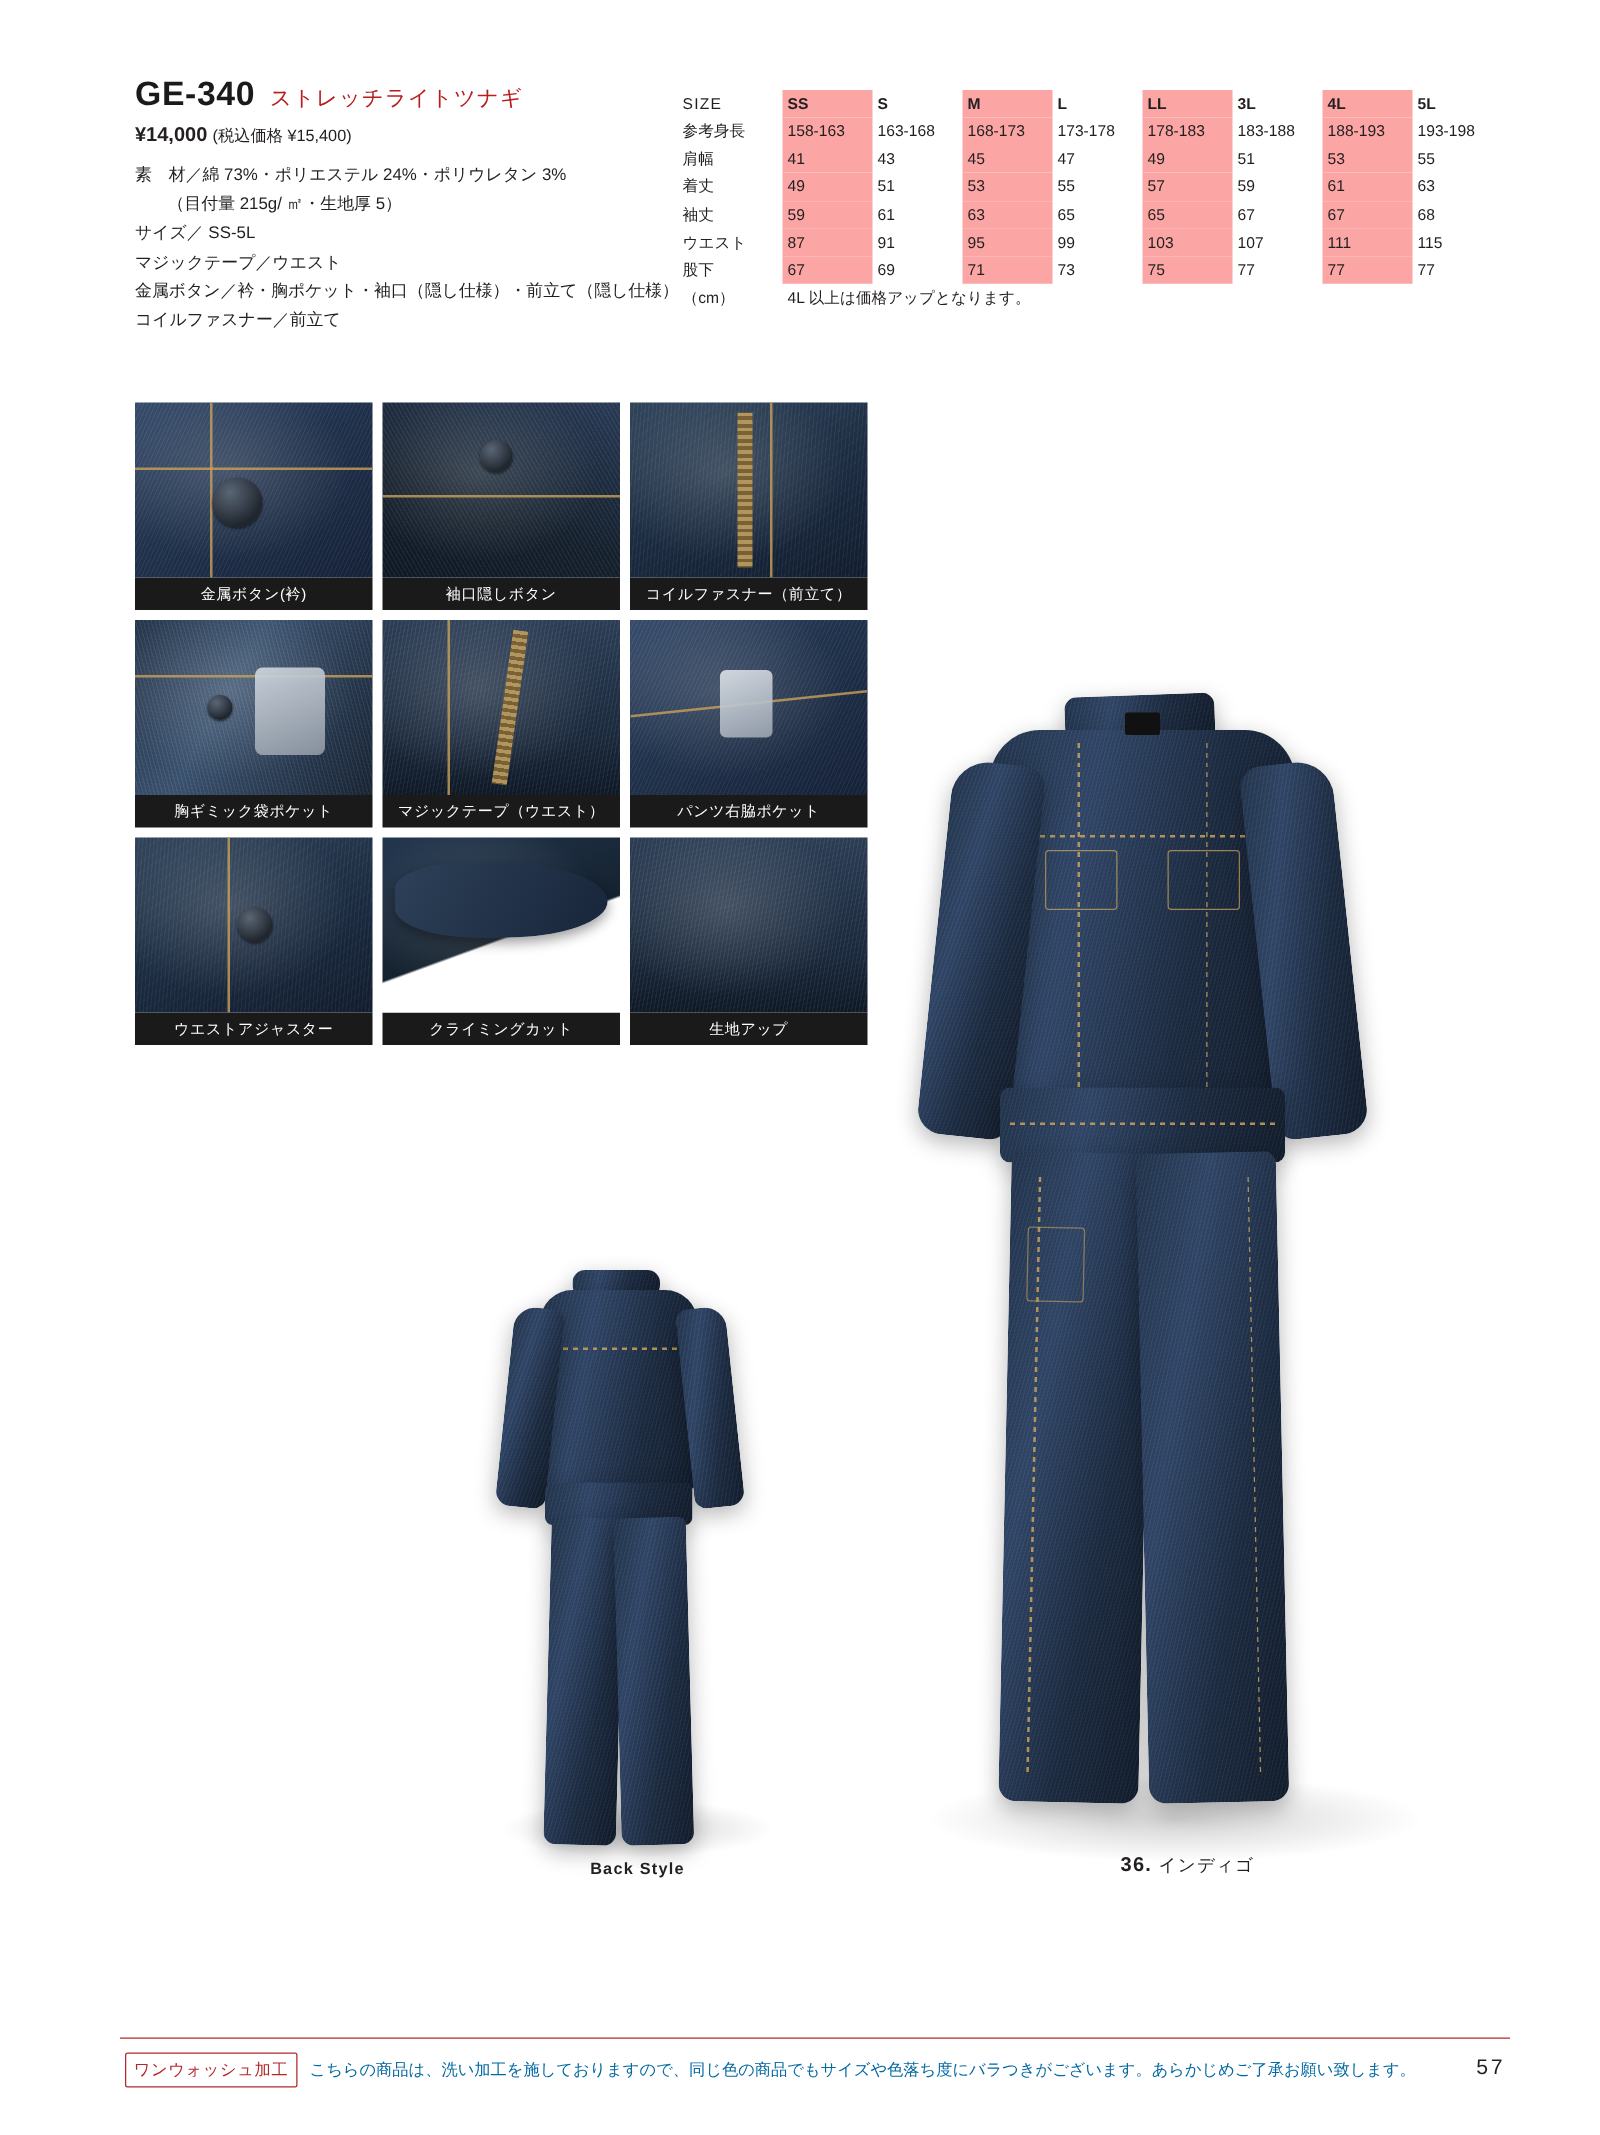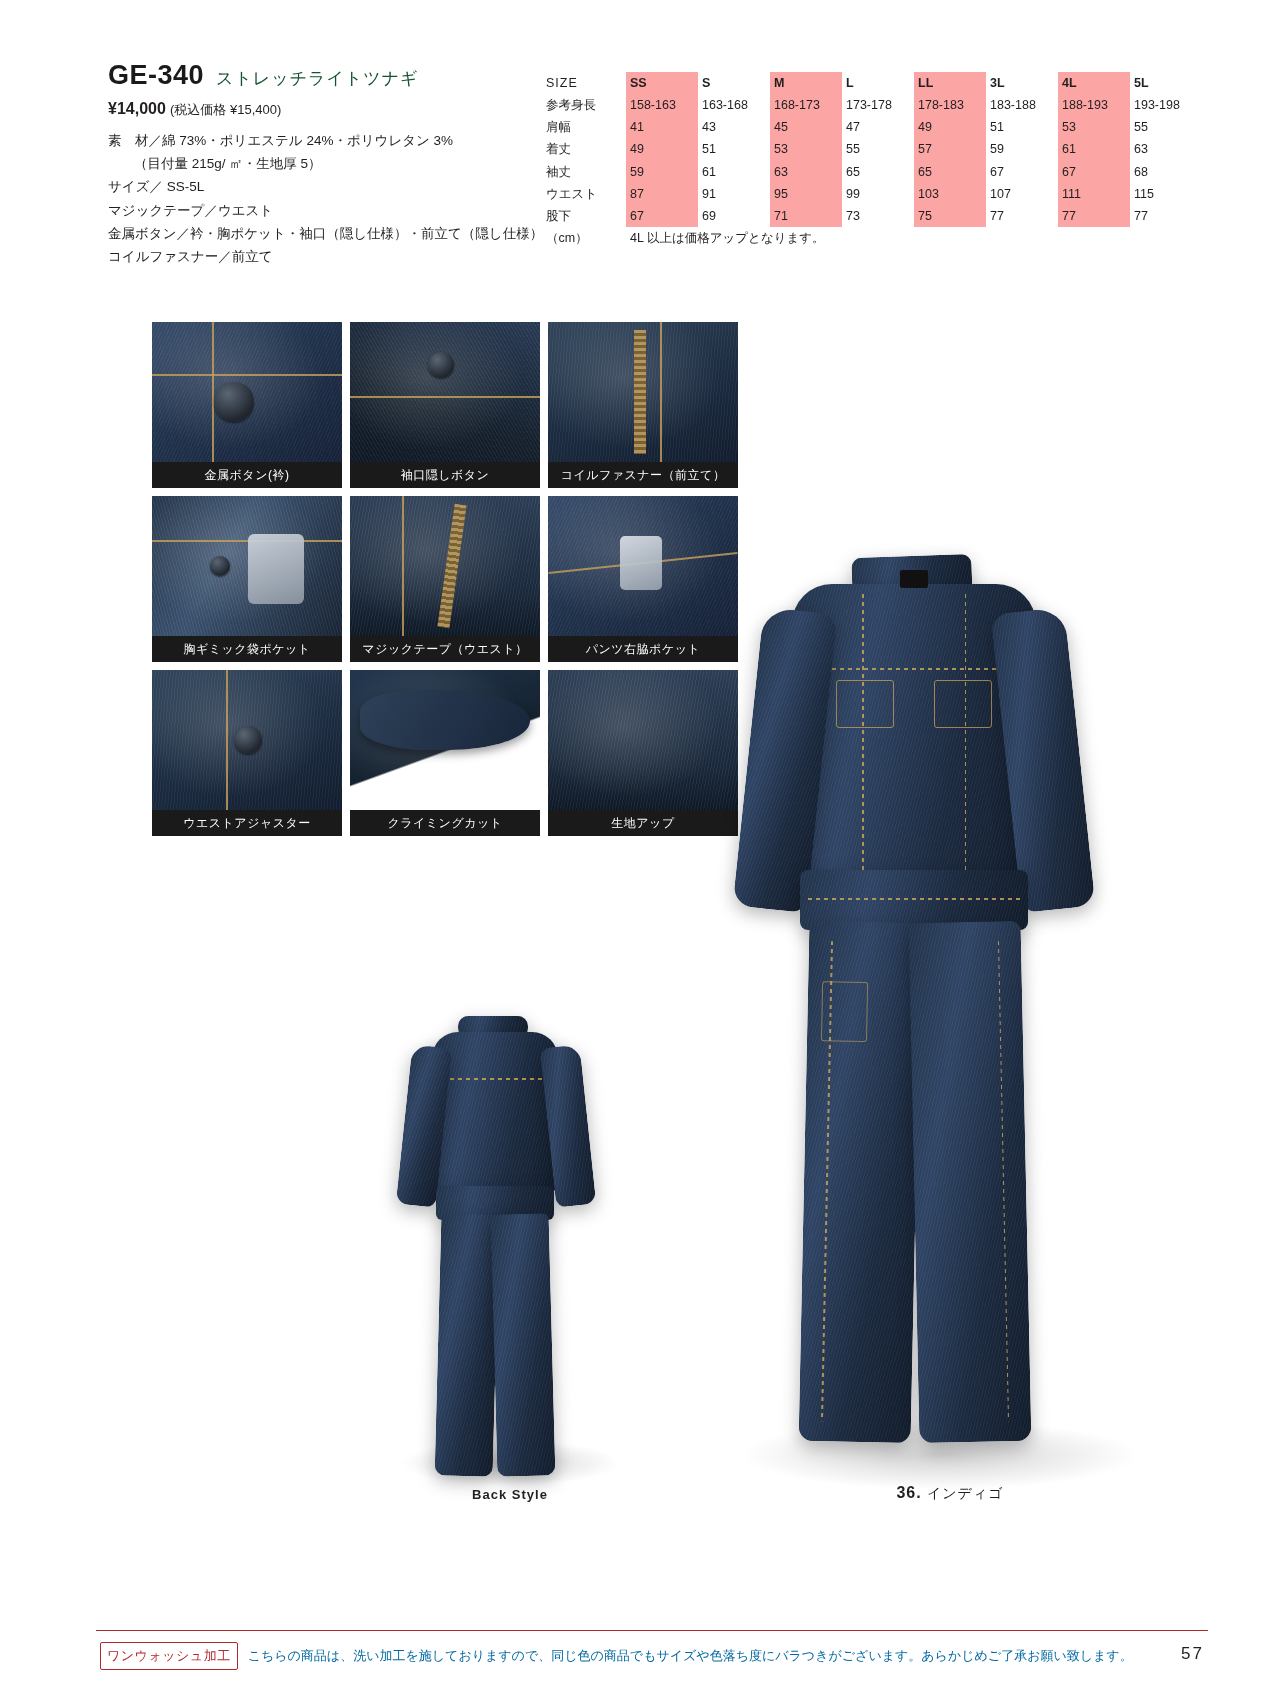--- a/index.html
+++ b/index.html
@@ -7,21 +7,21 @@
     width:1280px;height:1708px;background:#ffffff;
     font-family:"Liberation Sans","DejaVu Sans",sans-serif;
     color:#231f20;position:relative;overflow:hidden;
   }
   .page{position:relative;width:1280px;height:1708px;}
 
   
   .spec{position:absolute;left:108px;top:60px;width:420px;}
   .model-line{display:flex;align-items:baseline;gap:12px;}
   .model-code{font-size:27px;font-weight:bold;letter-spacing:.5px;color:#1a1a1a;}
-  .model-name{font-size:17px;letter-spacing:1px;color:#14532d;}
+  .model-name{font-size:17px;letter-spacing:1px;color:#b91c1c;}
   .price-line{margin-top:9px;font-size:15px;}
   .price-main{font-weight:bold;font-size:16px;}
   .price-tax{font-size:13px;}
   .spec-list{margin-top:10px;font-size:13.5px;line-height:1.72;}
   .spec-list div{white-space:nowrap;}
   .indent{padding-left:26px;}
 
   
   .size-table{position:absolute;left:542px;top:72px;font-size:12px;}
   table.sz{border-collapse:collapse;}
@@ -30,21 +30,21 @@
   table.sz td.col{width:62px;}
   table.sz td.shade{background:#fca5a5;}
   table.sz tr.head td{font-weight:bold;}
   table.sz tr.head td.lbl{font-weight:normal;letter-spacing:1px;}
   .note-row td{padding-top:4px;}
   .size-note{font-size:12px;color:#231f20;}
   .cm{font-size:11.5px;}
 
   
   .grid{position:absolute;left:108px;top:322px;width:586px;}
-  .grid-row{display:flex;gap:8px;margin-bottom:8px;margin-left:44px;}
+  .grid-row{display:flex;gap:8px;margin-bottom:8px;}
   .cell{width:190px;}
   .photo{
     width:190px;height:140px;position:relative;overflow:hidden;
     background:#1d2c42;
   }
   .cap{
     height:26px;background:#1a1a1a;color:#ffffff;
     font-size:12px;display:flex;align-items:center;justify-content:center;
     letter-spacing:.5px;
   }

